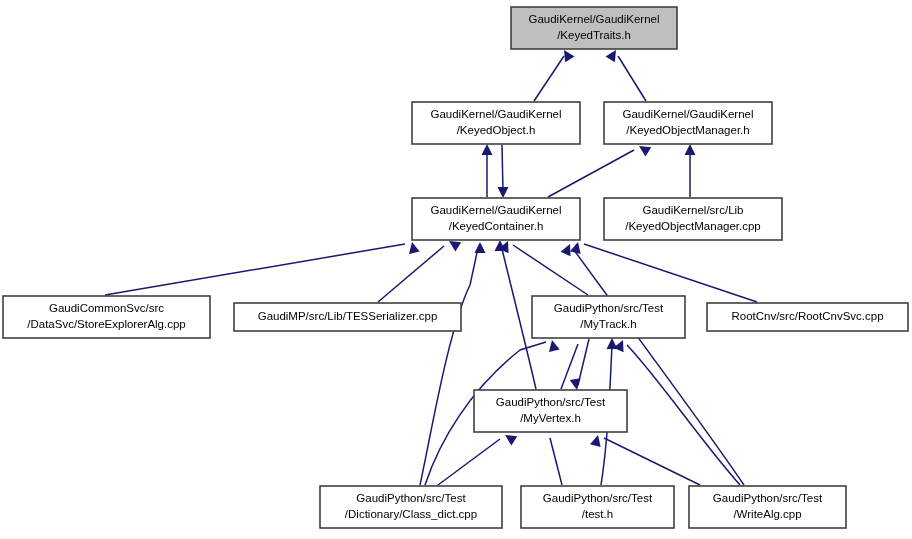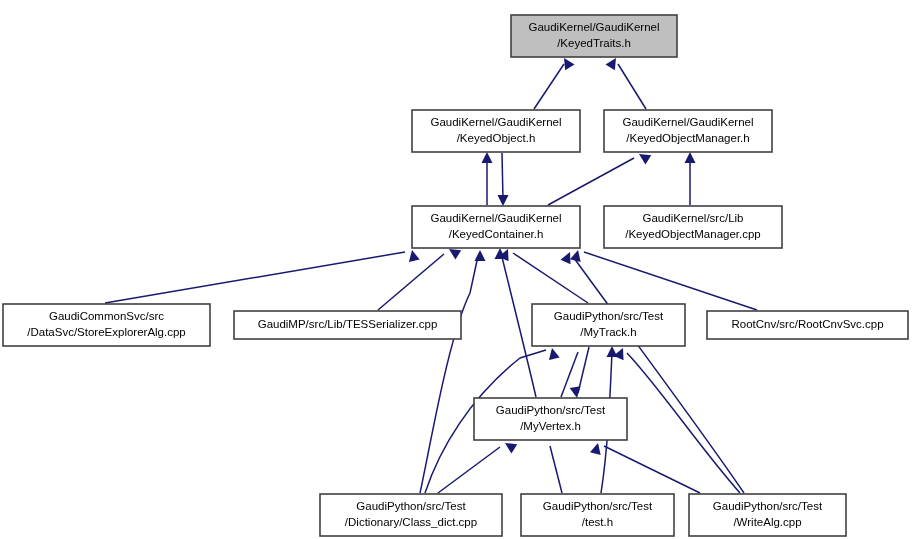--- a/index.html
+++ b/index.html
@@ -11,21 +11,20 @@
     width: 912px;
     height: 539px;
     font-family: "Liberation Sans", sans-serif;
     overflow: hidden;
   }
   #graph-root {
     position: relative;
     width: 912px;
     height: 407px;
     background: #ffffff;
-    margin-top: 8px;
   }
   svg#dep-graph {
     display: block;
     width: 912px;
     height: 539px;
   }
   .node-box {
     fill: #ffffff;
     stroke: #404040;
     stroke-width: 1.6;

